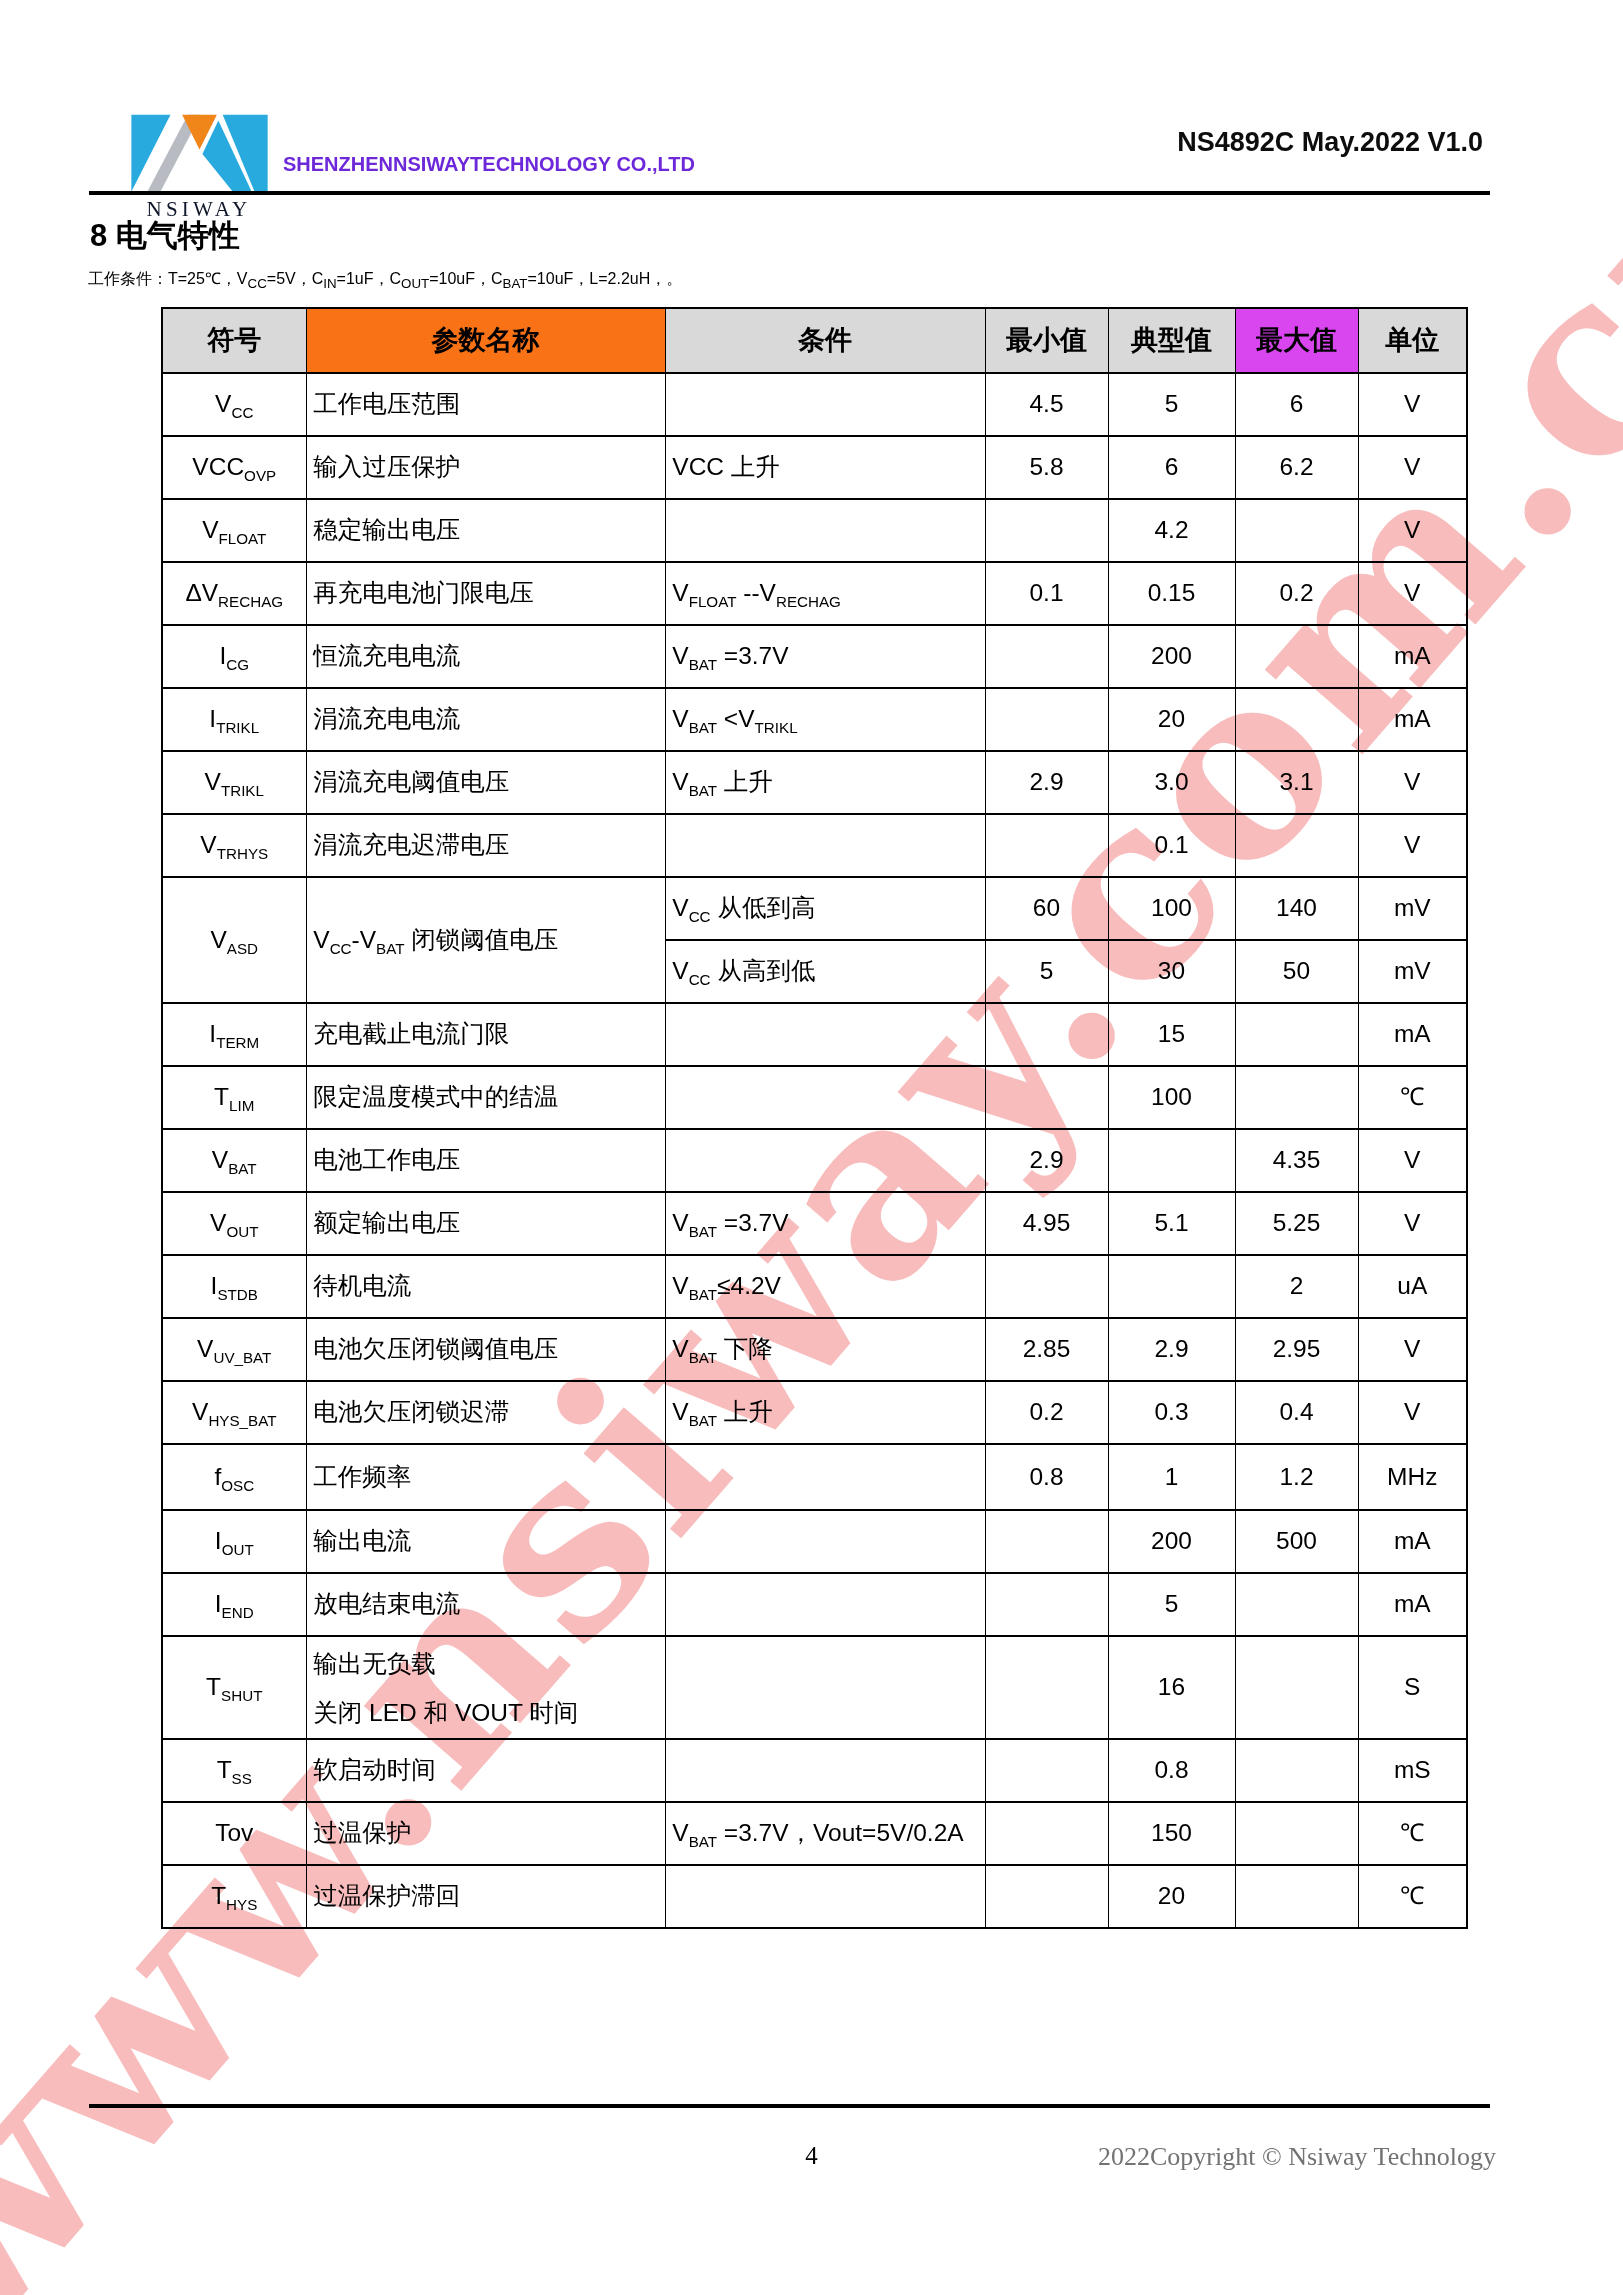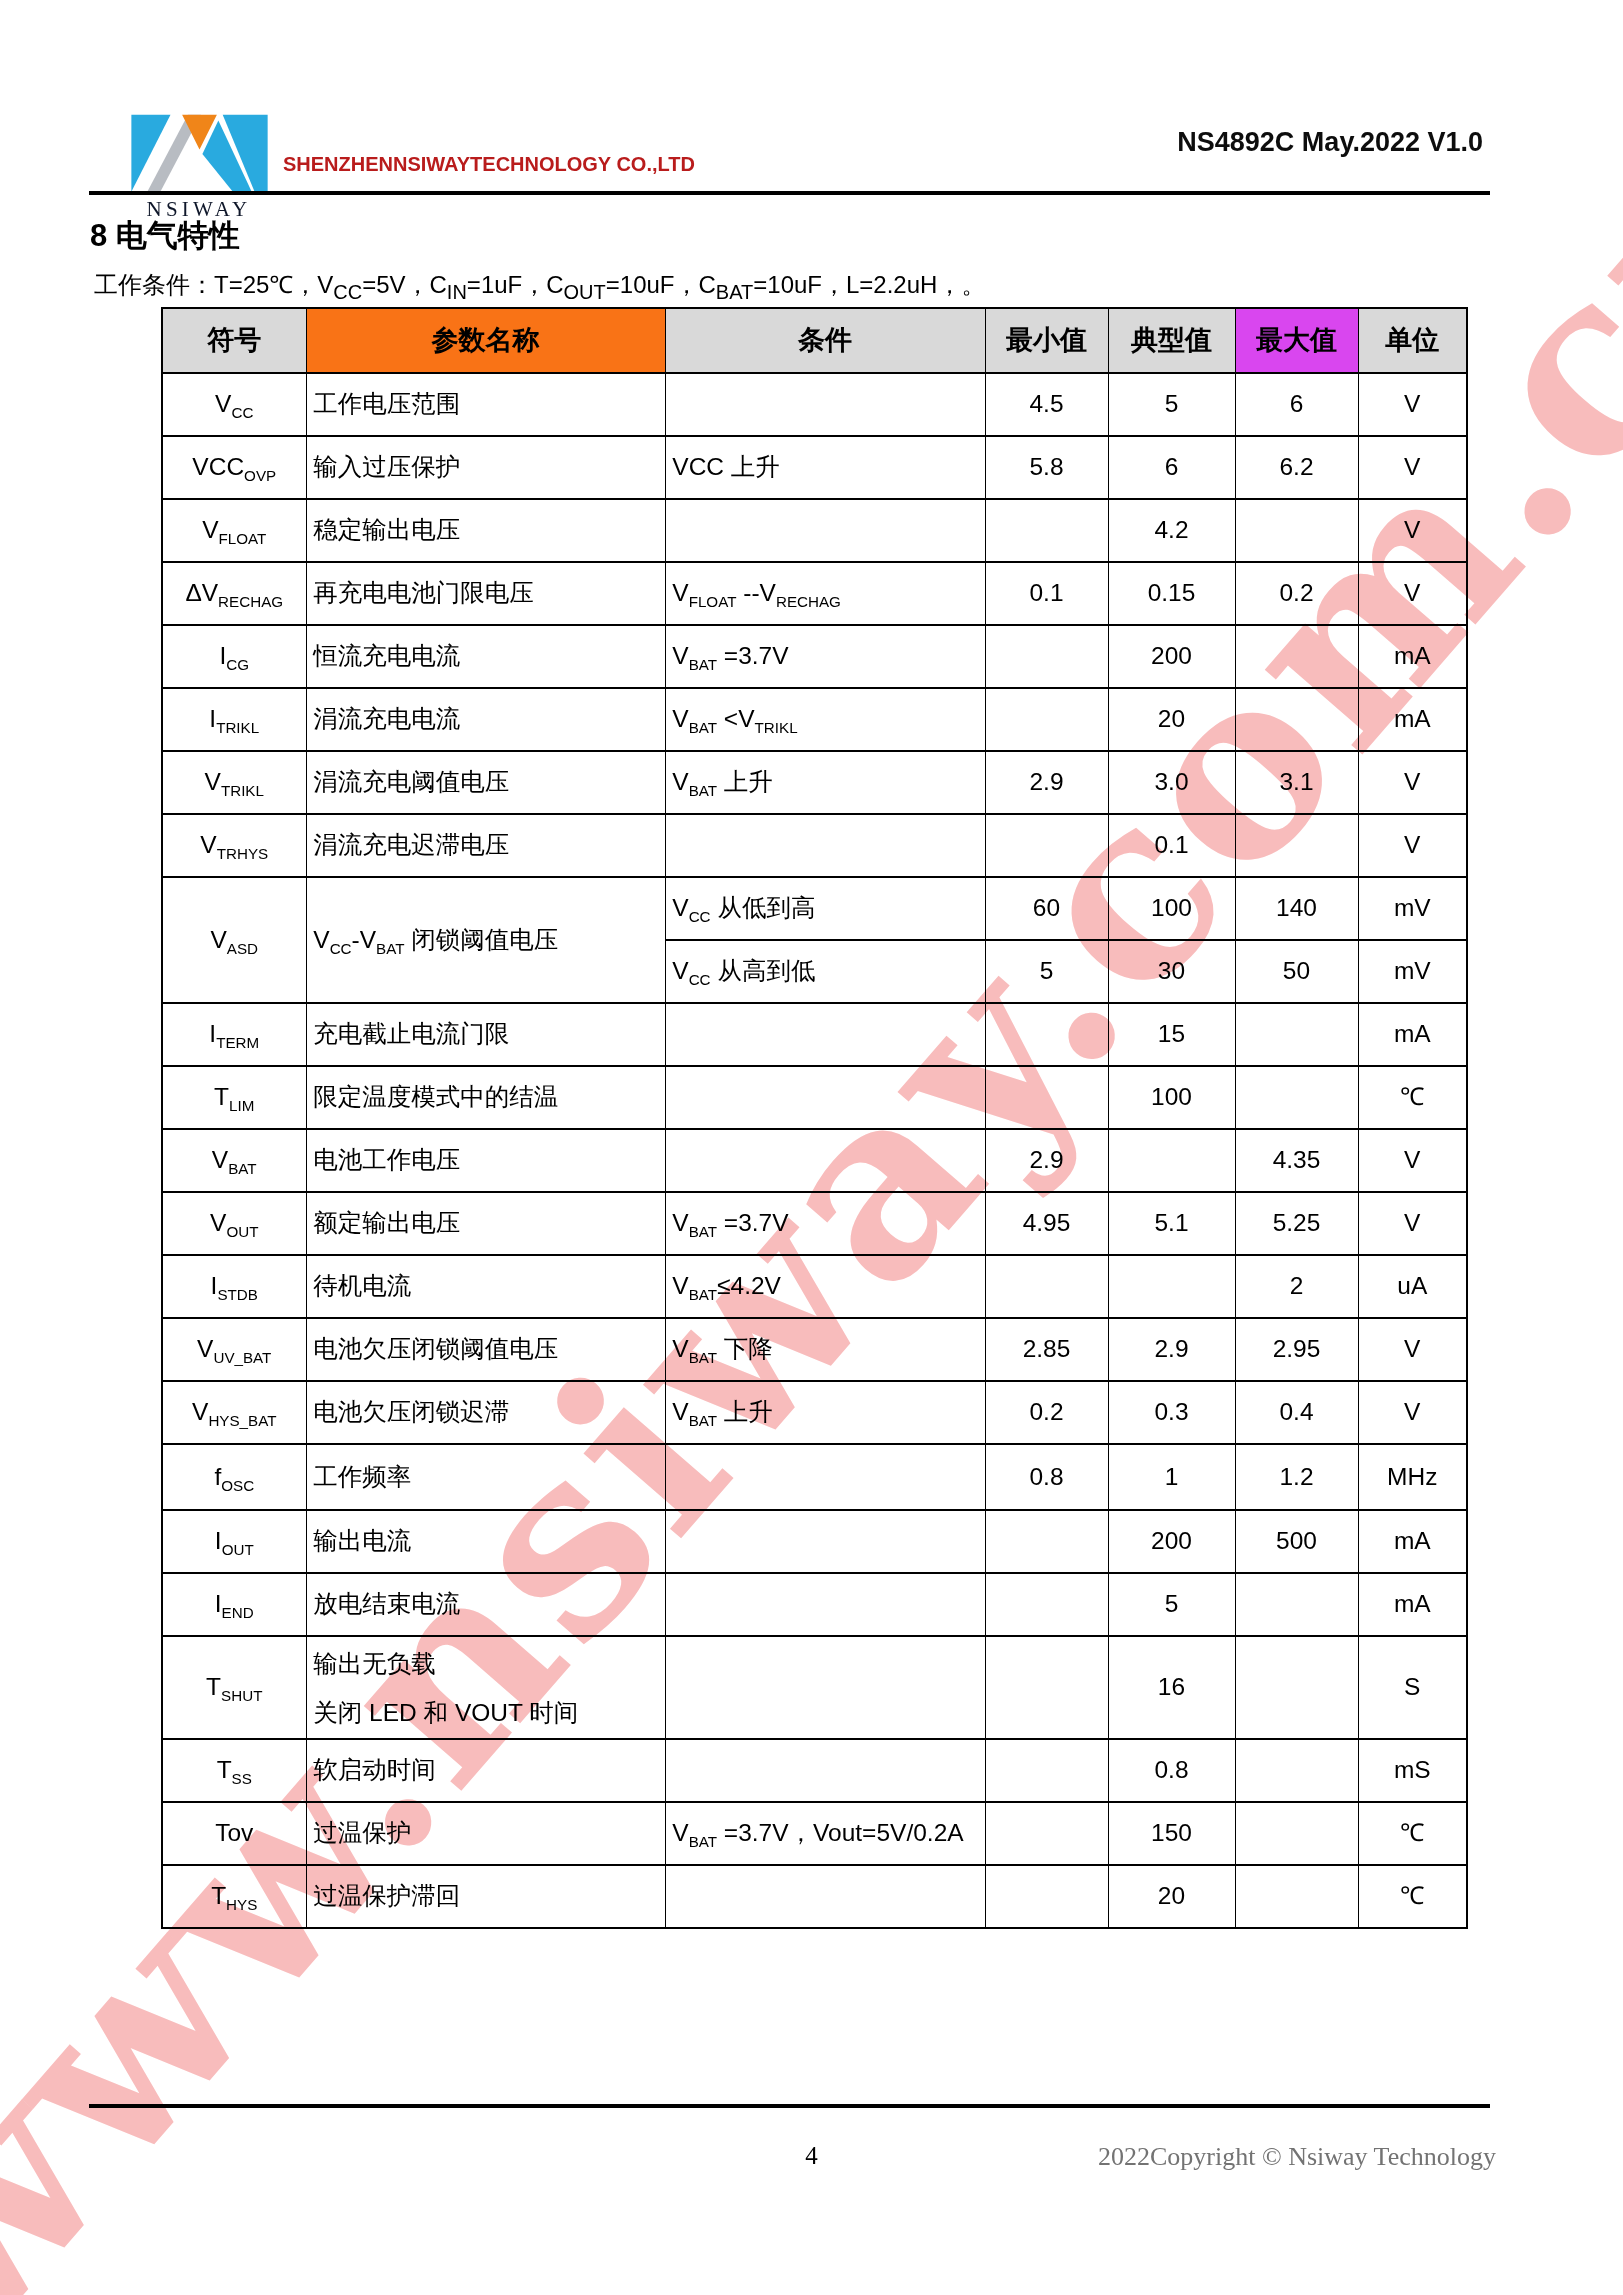--- a/index.html
+++ b/index.html
@@ -47,22 +47,22 @@
   .header-rule{
     position:absolute;left:89px;top:191px;width:1401px;height:4.2px;
     background:#000;z-index:1;
   }
   
   .sec-title{
     position:absolute;left:90px;top:215px;
     font-size:31px;font-weight:bold;z-index:1;
   }
   .conditions{
-    position:absolute;left:94px;top:267px;
-    font-size:24px;z-index:1;
+    position:absolute;left:88px;top:267px;
+    font-size:16px;z-index:1;
   }
   
   .tbl-wrap{position:absolute;left:161px;top:307px;z-index:1;}
   table.spec{
     border-collapse:collapse;
     table-layout:fixed;
     width:1304px;
     background:transparent;
   }
   table.spec th, table.spec td{
@@ -111,21 +111,21 @@
   <div class="logo-mark">
     <svg width="145" height="85" viewBox="0 0 100 58">
       <polygon points="3,3 30,3 3,56" class="lg-blue" fill="#29aadf"></polygon>
       <polygon points="14,56 42,3 51,3 23,56" class="lg-gray" fill="#b8bcc2"></polygon>
       <polygon points="38,3 62,3 50,27" class="lg-orange" fill="#f08519"></polygon>
       <polygon points="52,30 63,7 86,56 73,56" class="lg-blue" fill="#29aadf"></polygon>
       <polygon points="66,3 97,3 97,56 88,56" class="lg-blue" fill="#29aadf"></polygon>
     </svg>
   </div>
   <div class="logo-text" style="color: #0f172a;">NSIWAY</div>
-  <div class="company-en" style="color: #b91c1c;">SHENZHENNSIWAYTECHNOLOGY CO.,LTD</div>
+  <div class="company-en" style="color: #6d28d9;">SHENZHENNSIWAYTECHNOLOGY CO.,LTD</div>
   <div class="doc-ref">NS4892C May.2022 V1.0</div>
   <div class="header-rule"></div>
 
   <div class="sec-title">8 电气特性</div>
   <div class="conditions">工作条件：T=25℃，V<sub>CC</sub>=5V，C<sub>IN</sub>=1uF，C<sub>OUT</sub>=10uF，C<sub>BAT</sub>=10uF，L=2.2uH，。</div>
 
   <div class="tbl-wrap">
     <table class="spec">
       <colgroup>
         <col style="width:144px">

